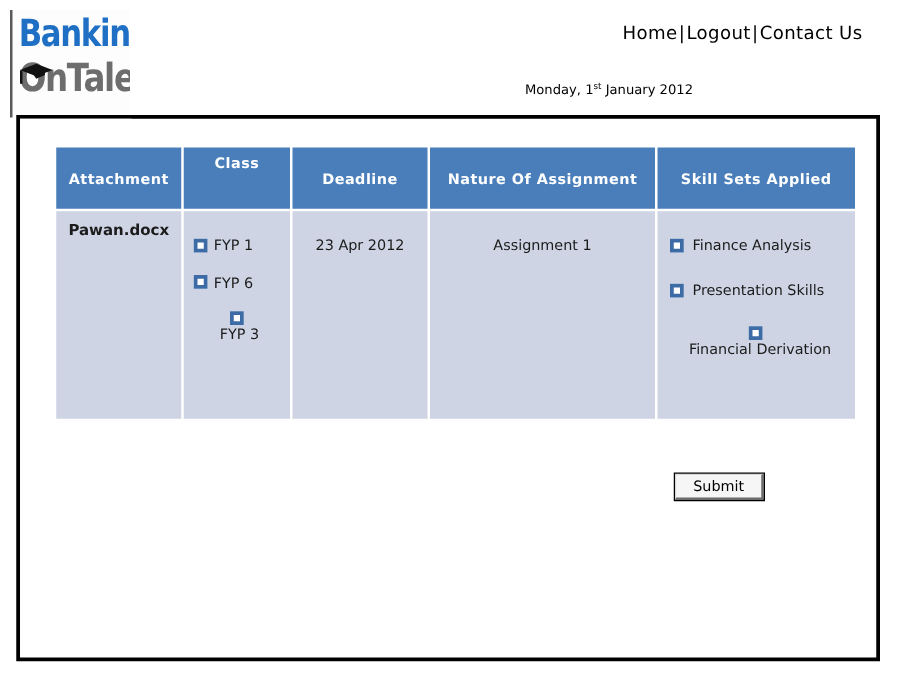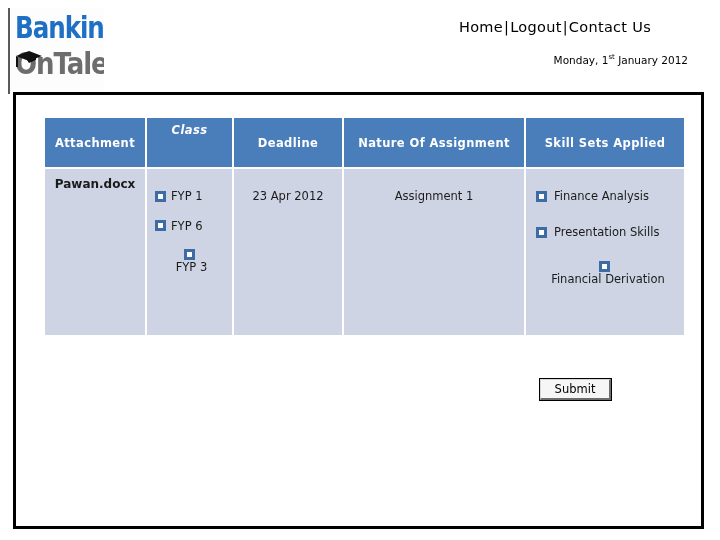--- a/index.html
+++ b/index.html
@@ -61,35 +61,35 @@
     height: 20px;
     pointer-events: none;
   }
 
   
   #nav {
     position: absolute;
     left: 420px;
     top: 19px;
     width: 270px;
-    text-align: center;
+    text-align: right;
     font-family: "DejaVu Sans", sans-serif;
     font-size: 14.5px;
     color: #000000;
     letter-spacing: 0.3px;
     white-space: nowrap;
   }
   #nav .nav-link { cursor: pointer; }
   #nav .sep { padding: 0 1px; }
   #date {
     position: absolute;
     left: 420px;
-    top: 53px;
+    top: 65px;
     width: 268px;
-    text-align: right;
+    text-align: left;
     font-family: "DejaVu Sans", sans-serif;
     font-size: 10.5px;
     color: #000000;
     white-space: nowrap;
   }
   #date sup { font-size: 7px; vertical-align: super; }
 
   
   #frame {
     position: absolute;
@@ -126,21 +126,21 @@
     font-family: "DejaVu Sans", sans-serif;
     font-size: 11.5px;
     font-weight: bold;
     letter-spacing: 0.4px;
     height: 44px;
     padding: 0 4px;
     vertical-align: middle;
     text-align: center;
     border: 0;
   }
-  #grid th.top-align { vertical-align: top; padding-top: 5px; font-style: italic; }
+  #grid th.top-align { vertical-align: top; padding-top: 5px; }
   #grid td {
     background: #ced4e3;
     color: #1b1b1b;
     font-family: "DejaVu Sans", sans-serif;
     font-size: 11.5px;
     height: 126px;
     padding: 20px 4px;
     vertical-align: top;
     text-align: center;
     border: 0;

